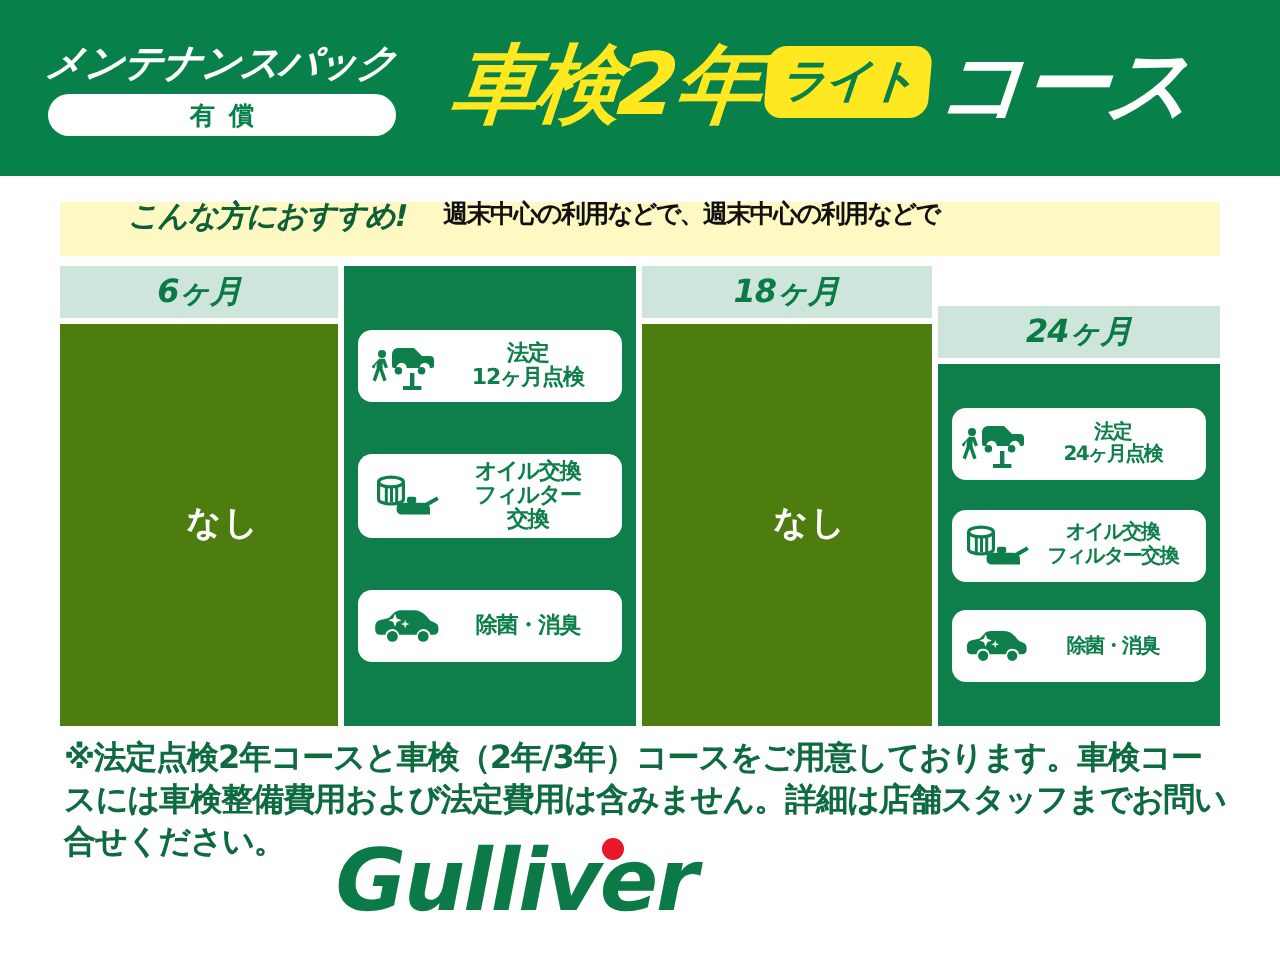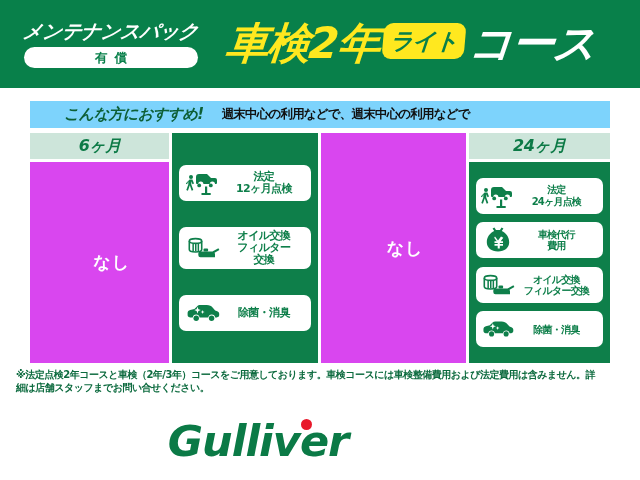--- a/index.html
+++ b/index.html
@@ -75,23 +75,23 @@
   }
   .hdr-white{
     color:#ffffff;font-size:43px;font-weight:bold;font-style:italic;
     letter-spacing:-1.5px;line-height:1;white-space:nowrap;
     transform:skewX(-5deg);
   }
 
   
   .rec-bar{
     position:absolute;left:30px;top:101px;width:580px;height:27px;
-    background:#7dd3fc;
-    display:flex;align-items:center;
-    padding:12px 8px;box-sizing:border-box;
+    background:#fef9c3;
+    display:flex;align-items:flex-start;
+    padding:0 8px;box-sizing:border-box;
   }
   .rec-title{
     color:#0d5f36;font-size:15px;font-weight:bold;font-style:italic;
     white-space:nowrap;letter-spacing:-0.5px;line-height:1;
     margin-left:26px;
   }
   .rec-desc{
     color:#111111;font-size:12.5px;font-weight:bold;
     white-space:nowrap;letter-spacing:-0.8px;line-height:1;
     margin-left:18px;
@@ -99,38 +99,38 @@
 
   
   .table{
     position:absolute;left:30px;top:133px;width:580px;height:230px;
     display:flex;
   }
   .col{
     display:flex;flex-direction:column;
     margin-right:3px;
   }
-  .col:last-child{margin-right:0;}
+  .col:last-child{margin-right:0;margin-top:20px;}
   .col-head{
     height:26px;
     background:#cde5da;
     display:flex;align-items:center;justify-content:center;
     margin-bottom:3px;
   }
   .col-head span{
     color:#0c7a46;font-size:16px;font-weight:bold;font-style:italic;
     letter-spacing:-0.5px;line-height:1;
   }
   .col-body{
     flex:1;
     display:flex;flex-direction:column;
     align-items:center;justify-content:center;
   }
   .col-body.empty{
-    background:#d946ef;
+    background:#4d7c0f;
     padding-left:24px;
   }
   .col-body.filled{
     background:#0e7f4a;
     padding:7px 7px;
     box-sizing:border-box;
     justify-content:space-evenly;
   }
   .nashi{
     color:#ffffff;font-size:17px;font-weight:bold;line-height:1;
@@ -158,23 +158,23 @@
     line-height:1.12;
     text-align:center;
     letter-spacing:-0.6px;
     white-space:pre-line;
   }
   .col-24 .item-label{font-size:10px;letter-spacing:-0.8px;}
   .col-24 .item-icon{width:34px;}
 
   
   .note{
-    position:absolute;left:16px;top:368px;width:584px;
+    position:absolute;left:32px;top:368px;width:584px;
     color:#0d6b3f;
-    font-size:10px;font-weight:bold;
+    font-size:16px;font-weight:bold;
     line-height:1.32;
     letter-spacing:-0.5px;
   }
 
   
   .logo-wrap{
     position:absolute;left:0;top:412px;width:516px;height:58px;
     display:flex;align-items:center;justify-content:center;
   }
   .logo{
@@ -266,20 +266,23 @@
                 <circle fill="#0e7f4a" cx="26.6" cy="17.2" r="2.7"></circle>
                 <path fill="#ffffff" d="M12.5 5.8 l.9 2.4 2.4 .9 -2.4 .9 -.9 2.4 -.9-2.4 -2.4-.9 2.4-.9 z"></path>
                 <path fill="#ffffff" d="M17.6 9 l.55 1.5 1.5 .55 -1.5 .55 -.55 1.5 -.55-1.5 -1.5-.55 1.5-.55 z"></path>
               </svg>
             </div>
             <div class="item-label">除菌・消臭</div>
           </div>
         </div>
       </div>
       <div class="col" style="width: 146px;">
+        <div class="col-head">
+          <span>18ヶ月</span>
+        </div>
         <div class="col-body empty">
           <div class="nashi">なし</div>
         </div>
       </div>
       <div class="col col-24" style="width: 142px;">
         <div class="col-head">
           <span>24ヶ月</span>
         </div>
         <div class="col-body filled">
           <div class="item">
@@ -292,30 +295,20 @@
                 <rect fill="#0e7f4a" x="15.5" y="23" width="9.2" height="2"></rect>
                 <circle fill="#0e7f4a" cx="5" cy="7" r="2"></circle>
                 <path fill="#0e7f4a" d="M3.6 9.4 h2.8 l1.6 4.2 -1.5 .6 -1.2-3 v3.2 l2 5.6 -1.6 .7 -1.9-5.4 -1.9 5.4 -1.6-.7 2-5.6 v-3.2 l-1.2 3 -1.5-.6 z"></path>
               </svg>
             </div>
             <div class="item-label">法定
 24ヶ月点検</div>
           </div>
           <div class="item">
             <div class="item-icon">
-              <svg width="30" height="28" viewBox="0 0 30 28">
-                <path fill="#0e7f4a" d="M11.4 1.5 l1.6 2.6 h4 l1.6-2.6 1.8 1 -1.6 2.6 c4 1.8 7.4 6 7.4 11.2 0 5.6-4.6 9.2-11.2 9.2 S3.8 21.9 3.8 16.3 c0-5.2 3.4-9.4 7.4-11.2 L9.6 2.5 z"></path>
-                <path fill="#ffffff" d="M12 10.5 l3 4 3-4 2.3 1.2 -2.6 3.5 h2.3 v1.7 h-3.2 v1.1 h3.2 v1.7 h-3.2 v2.8 h-2.1 v-2.8 h-3.2 v-1.7 h3.2 v-1.1 h-3.2 v-1.7 h2.3 l-2.6-3.5 z"></path>
-              </svg>
-            </div>
-            <div class="item-label">車検代行
-費用</div>
-          </div>
-          <div class="item">
-            <div class="item-icon">
               <svg width="34" height="26" viewBox="0 0 34 26">
                 <ellipse fill="none" stroke="#0e7f4a" stroke-width="1.6" cx="9.5" cy="6" rx="6.2" ry="2.4"></ellipse>
                 <path fill="none" stroke="#0e7f4a" stroke-width="1.6" d="M3.3 6 v8.6 a6.2 2.4 0 0 0 12.4 0 V6"></path>
                 <path fill="#0e7f4a" d="M6.4 8.4 h1.5 v7.6 h-1.5 z M9 8.6 h1.5 v7.6 h-1.5 z M11.6 8.4 h1.5 v7.6 h-1.5 z"></path>
                 <path fill="#0e7f4a" d="M14.5 16.4 h11.5 a3 3 0 0 1 3 3 v2.8 h-14.5 a2.2 2.2 0 0 1-2.2-2.2 v-1.4 a2.2 2.2 0 0 1 2.2-2.2 z"></path>
                 <path fill="#0e7f4a" d="M26.4 16.6 l6 -3.4 1 1.7 -5.3 3.1 z"></path>
                 <rect fill="#0e7f4a" x="17.5" y="13.4" width="4.6" height="3.2" rx="1"></rect>
               </svg>
             </div>
             <div class="item-label">オイル交換

